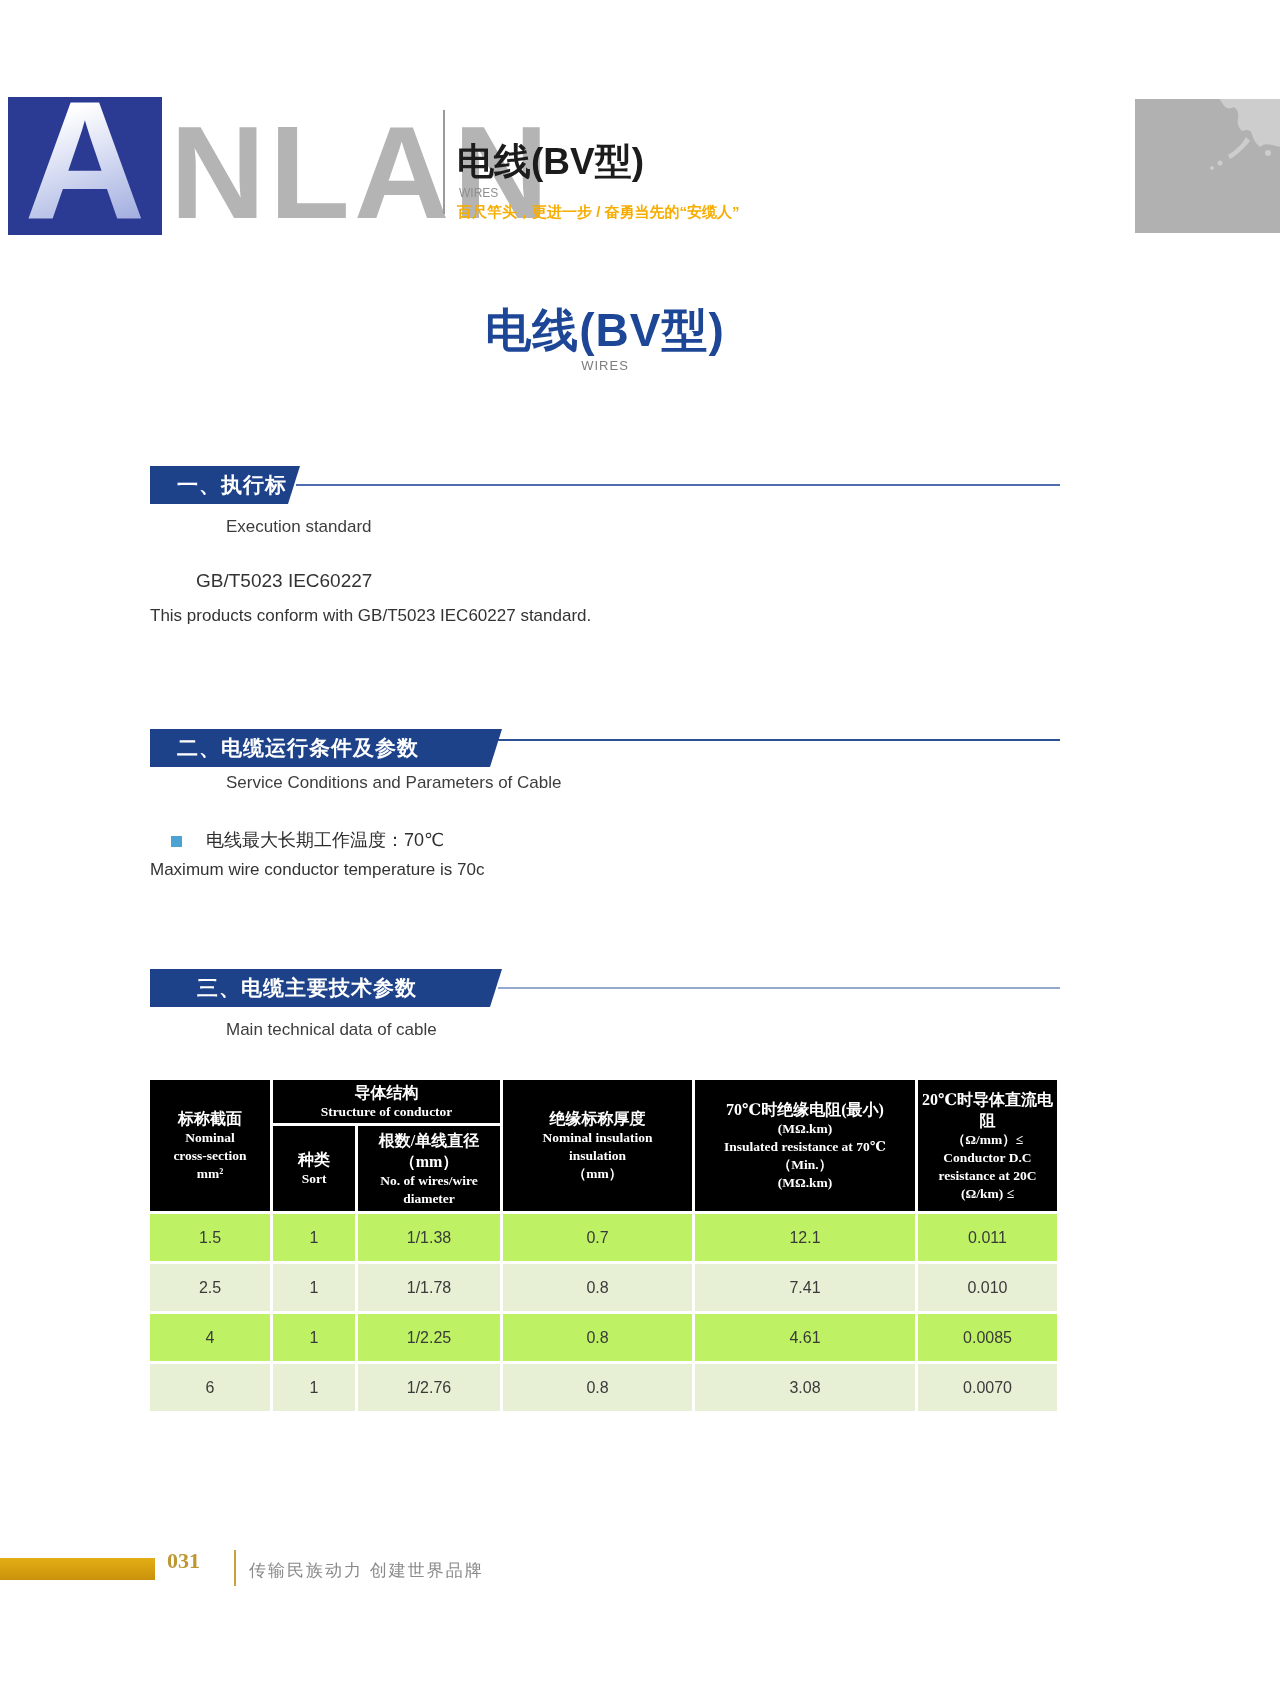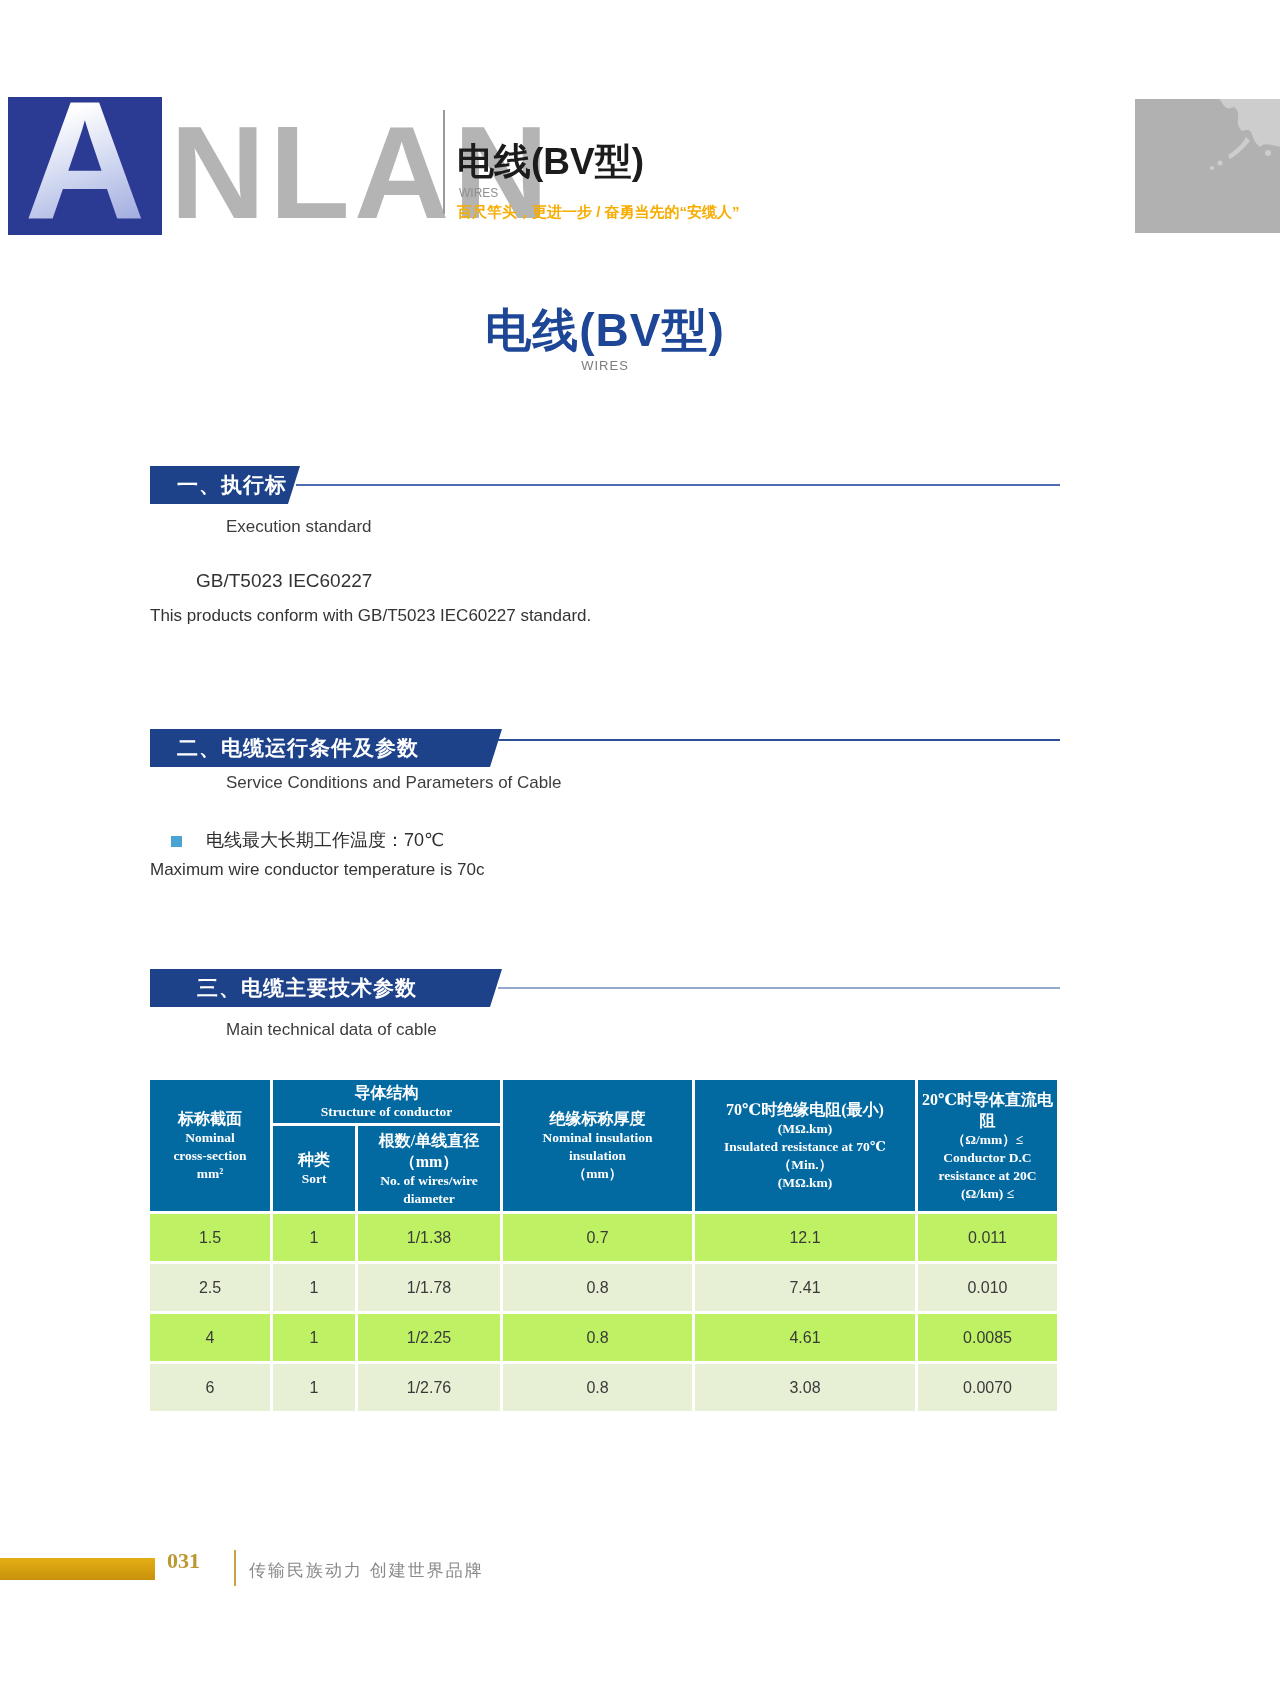--- a/index.html
+++ b/index.html
@@ -67,21 +67,21 @@
   .bullet-zh{position:absolute;left:206px;top:828px;font-size:18px;color:#2e2e2e;}
   .bullet-en{position:absolute;left:150px;top:860px;font-size:17px;color:#333;}
   
   .tech-table{
     position:absolute;left:147px;top:1077px;border-collapse:collapse;table-layout:fixed;
   }
   .tech-table td,.tech-table th{
     border:3px solid #ffffff;text-align:center;vertical-align:middle;padding:0;
   }
   .tech-table th{
-    background:#0369a1;color:#ffffff;
+    background:#000000;color:#ffffff;
     font-family:"Liberation Serif","DejaVu Serif",serif;font-weight:bold;
   }
   .th-zh{font-size:16px;line-height:21px;}
   .th-en{font-size:13.5px;line-height:18px;}
   .row-h{height:50px;font-size:16px;color:#3a3a3a;}
   .row-blue td{background:#bef264;}
   .row-green td{background:#e7efd5;}
   .hdr-row-top{height:46px;}
   .hdr-row-sub{height:88px;}
   

